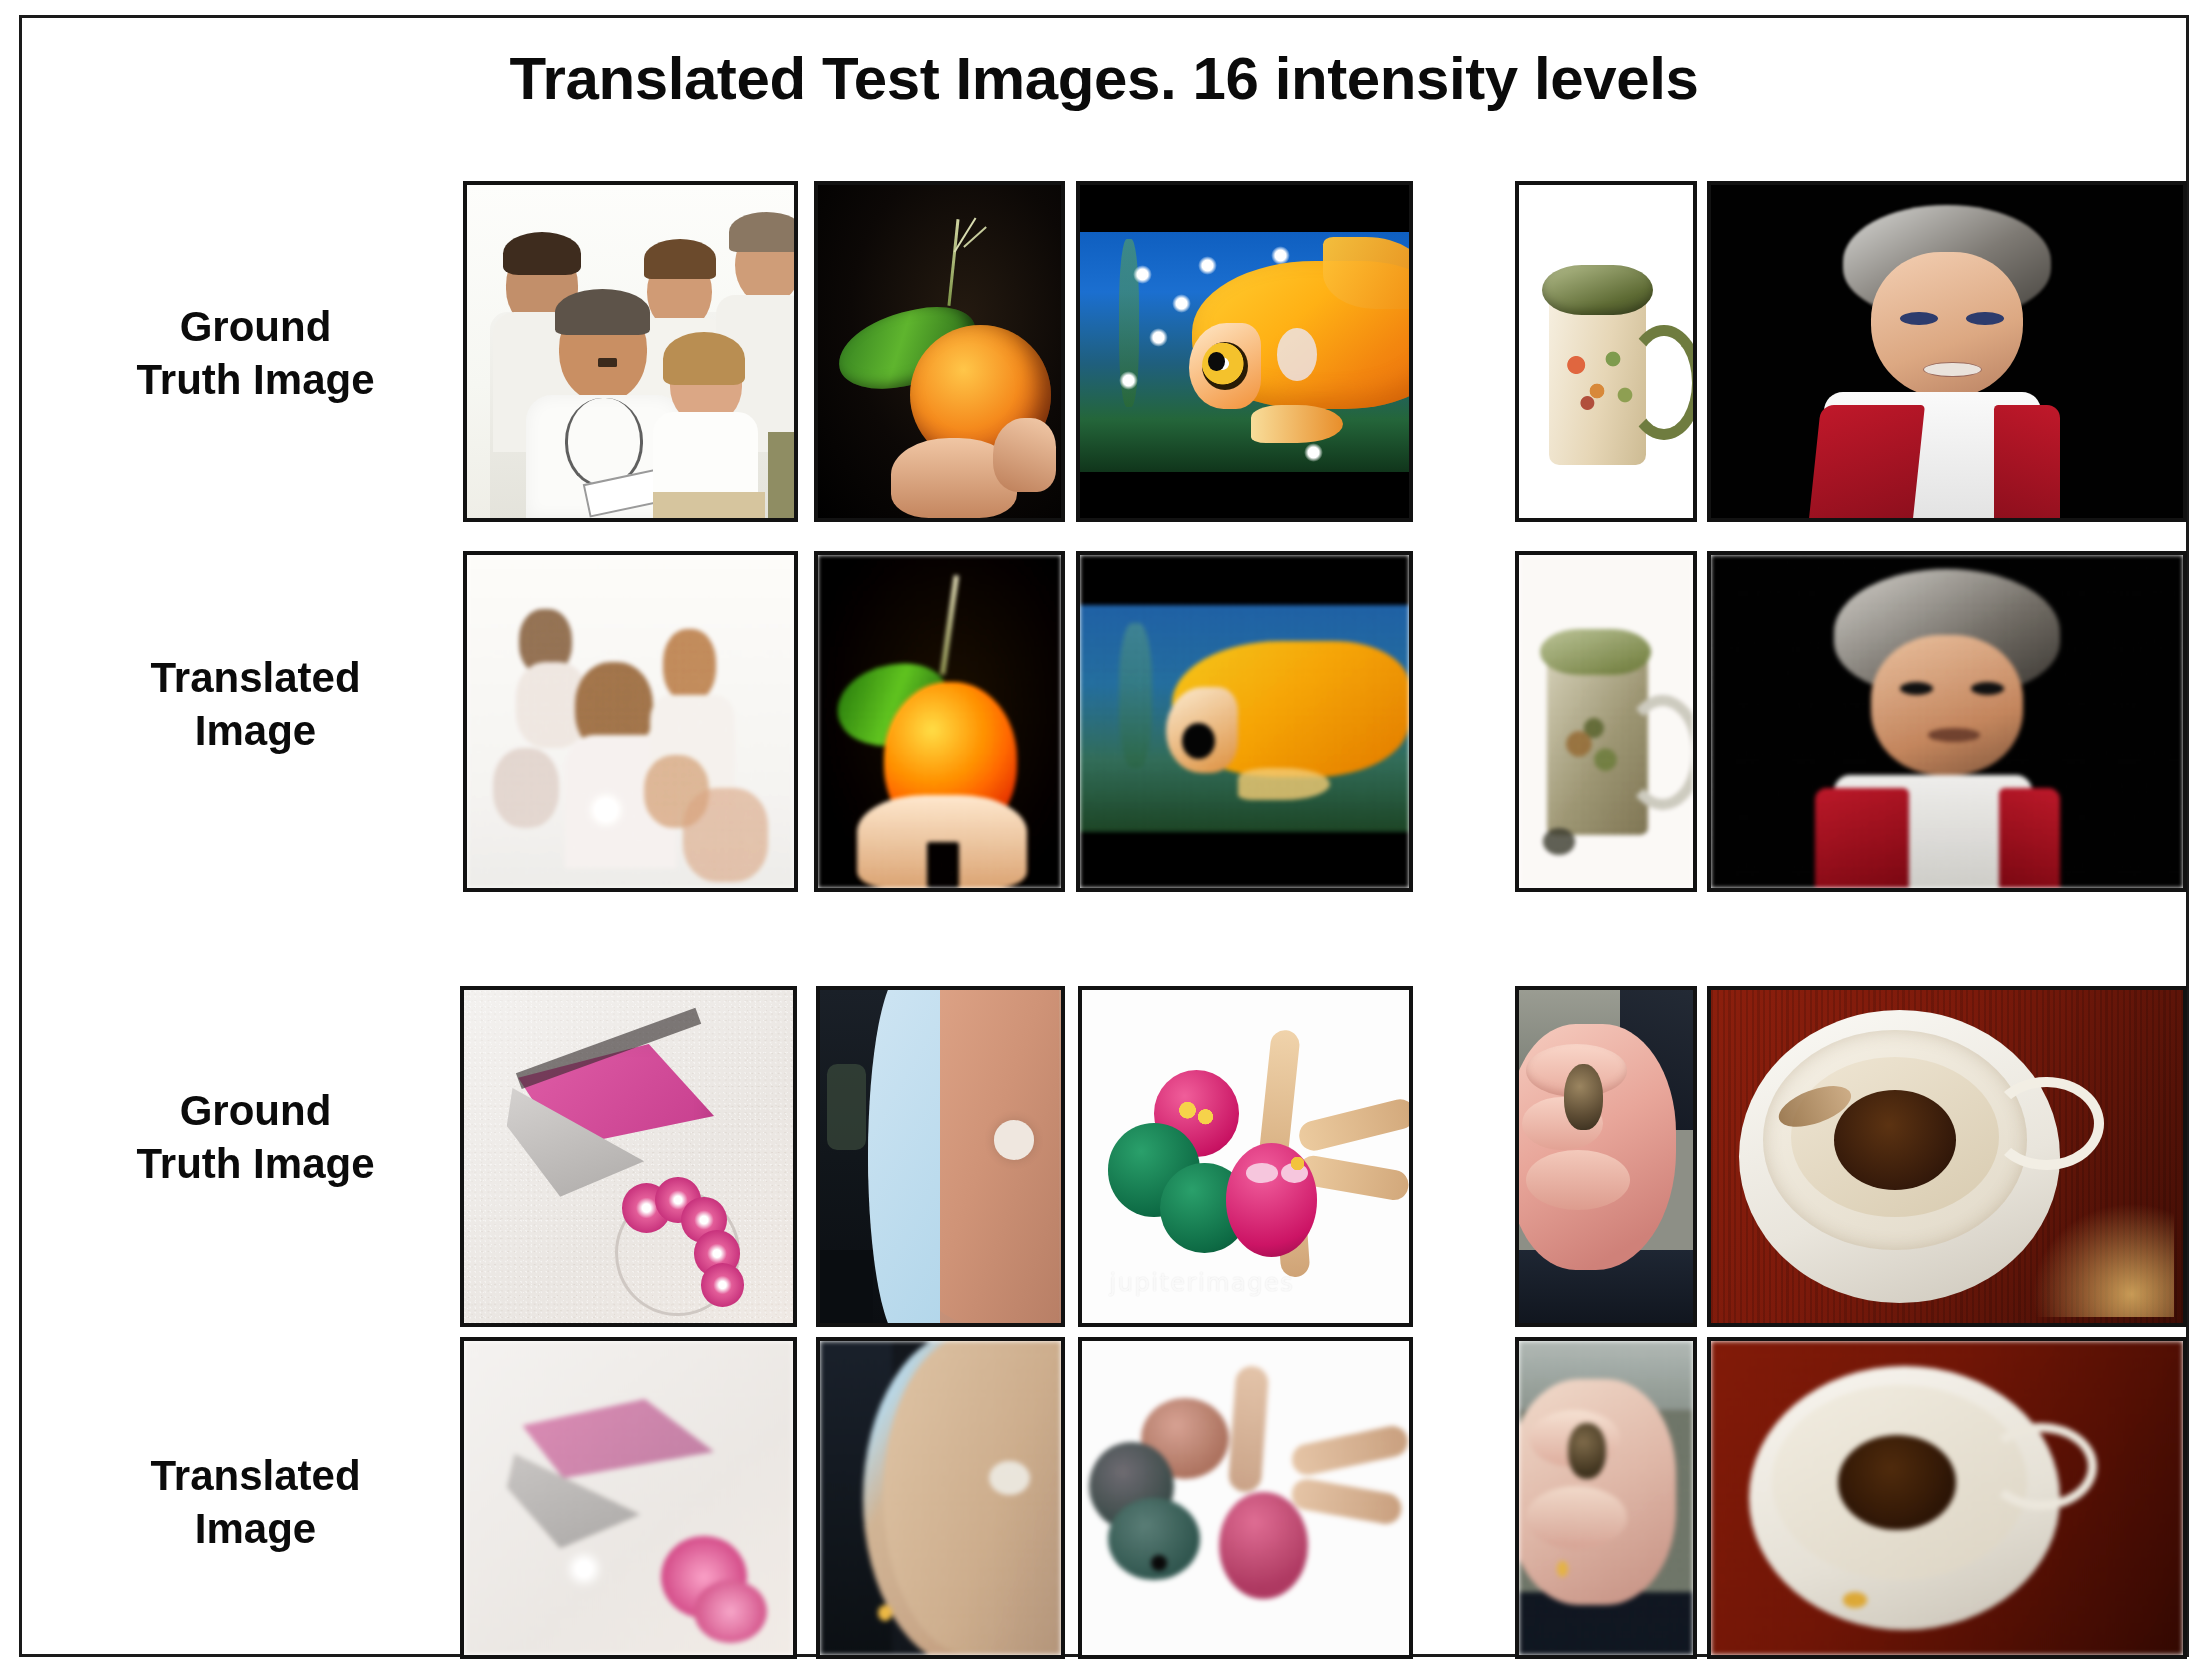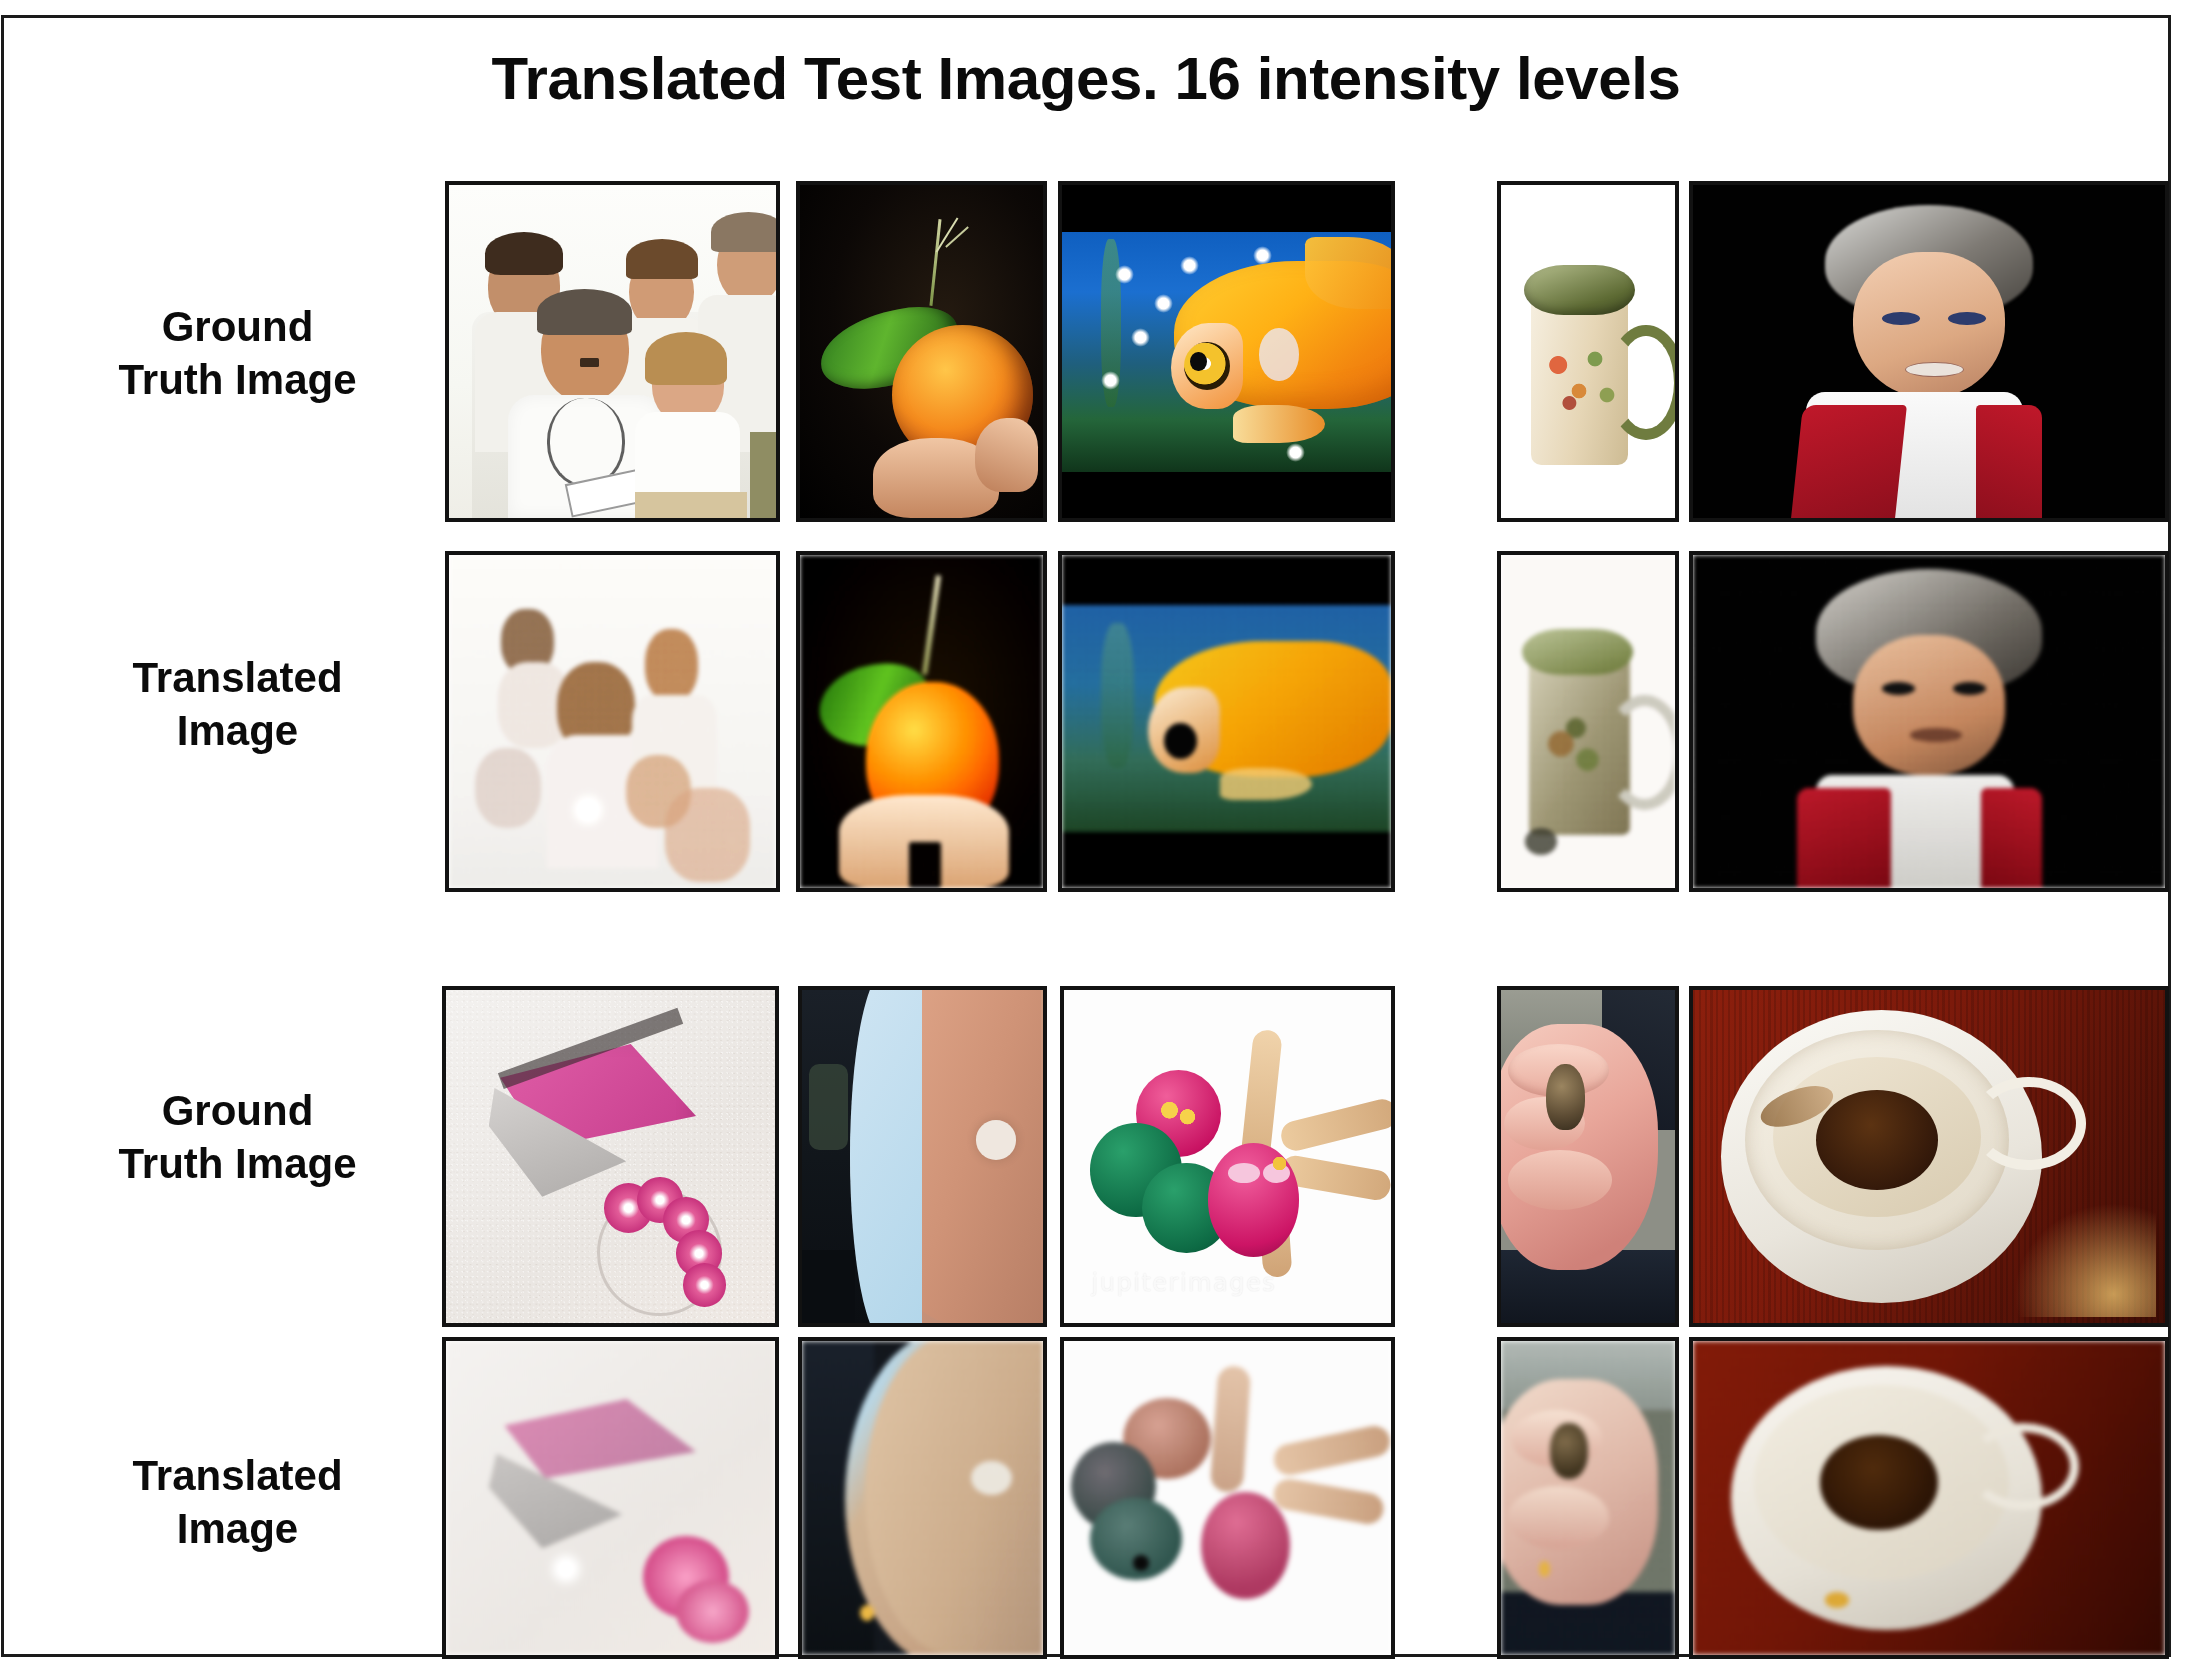--- a/index.html
+++ b/index.html
@@ -1,17 +1,17 @@
 <!DOCTYPE html>
 <html style="font-size:11.7px"><head>
 <meta charset="utf-8">
 <style>
   html,body{margin:0;padding:0;background:#fff;}
   body{width:2205px;height:1677px;font-family:"Liberation Sans",sans-serif;overflow:hidden;}
-  .frame{position:absolute;left:1px;top:15.3px;width:2170px;height:1642px;border:3.6px solid #1a1a1a;box-sizing:border-box;background:#fff;}
+  .frame{position:absolute;left:19px;top:15.3px;width:2170px;height:1642px;border:3.6px solid #1a1a1a;box-sizing:border-box;background:#fff;}
   .title{position:absolute;left:0;top:26px;width:100%;text-align:center;font-size:60px;font-weight:bold;color:#0b0b0b;letter-spacing:-0.4px;}
   .rowlabel{position:absolute;text-align:center;font-size:42px;font-weight:bold;color:#0b0b0b;line-height:1.25;width:379px;left:44px;}
   .cell{position:absolute;border:4.4px solid #121212;box-sizing:border-box;overflow:hidden;background:#fff;}
   .ph{position:absolute;inset:0;overflow:hidden;}
   .tr{filter:blur(2.2px) saturate(1.15) contrast(1.05);}
   .tr2{filter:blur(2.9px) saturate(1.05) contrast(1.02);}
   .noise{position:absolute;inset:0;opacity:.32;mix-blend-mode:overlay;
     background-image:radial-gradient(circle at 20% 30%,#fff 0 0.7px,transparent 0.7px),
     radial-gradient(circle at 70% 60%,#000 0 0.7px,transparent 0.7px),
     radial-gradient(circle at 45% 85%,#fff 0 0.7px,transparent 0.7px),

